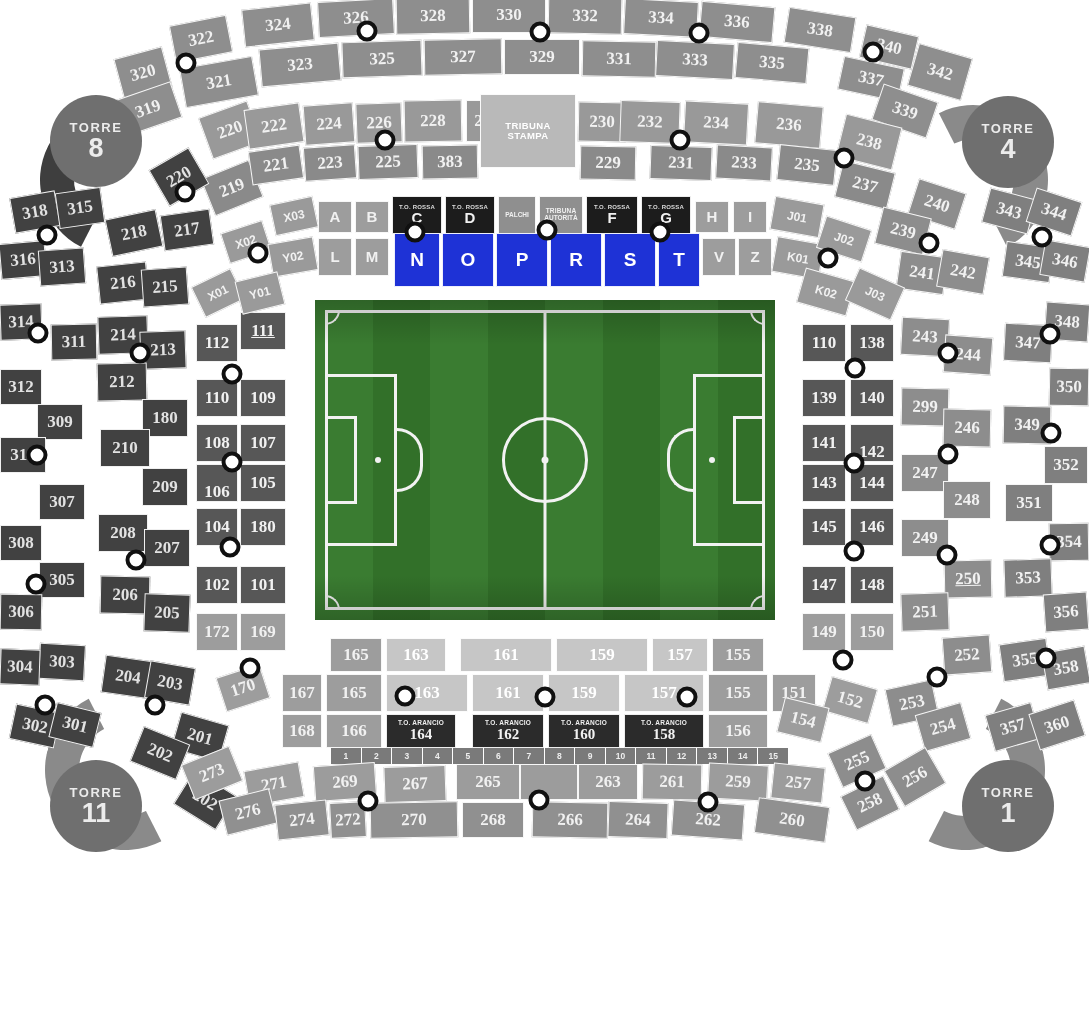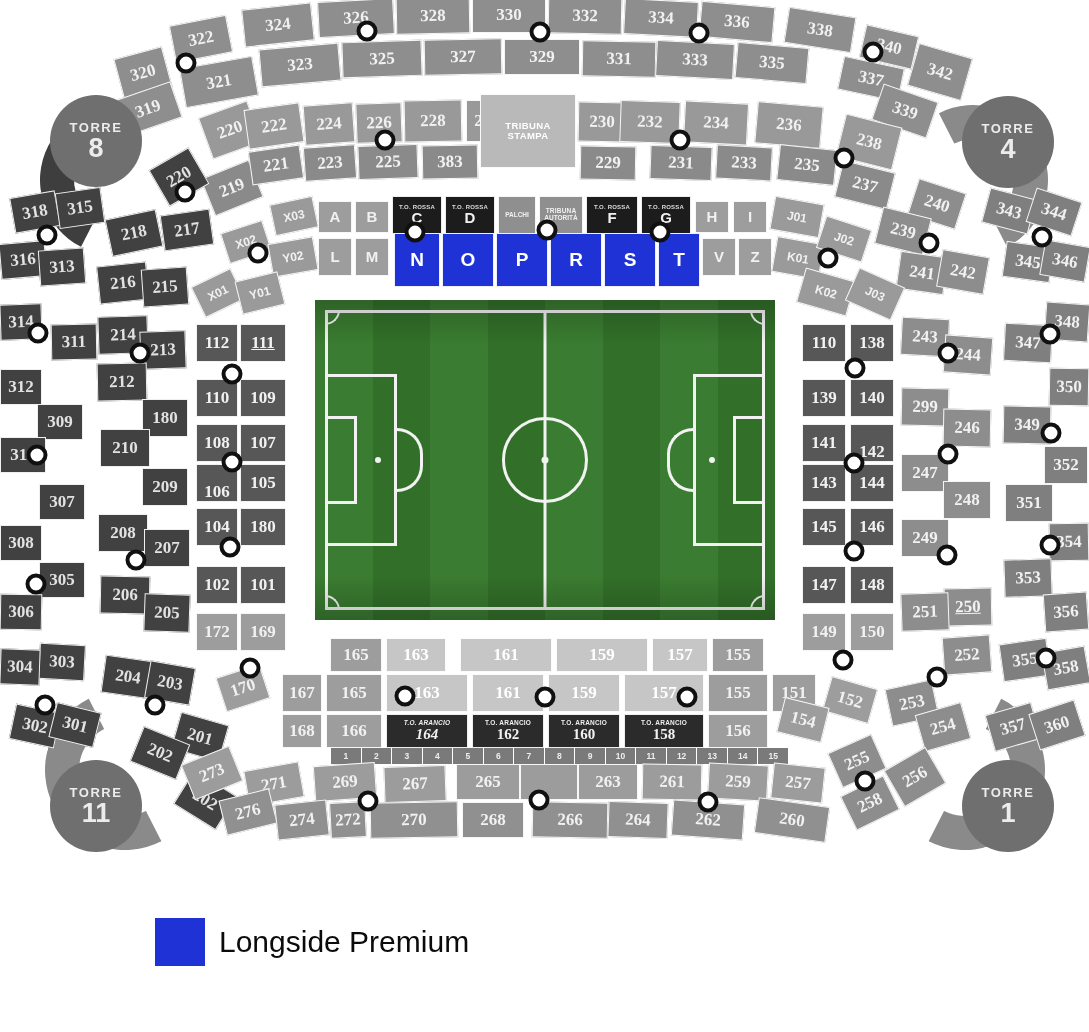--- a/index.html
+++ b/index.html
@@ -105,24 +105,20 @@
       <div class="cell">8</div>
       <div class="cell">9</div>
       <div class="cell">10</div>
       <div class="cell">11</div>
       <div class="cell">12</div>
       <div class="cell">13</div>
       <div class="cell">14</div>
       <div class="cell">15</div>
     </div>
 
-  <div id="legend">
-    <div class="sw" style="background: rgb(30, 50, 214);"></div>
-    <div class="tx">Longside Premium</div>
-  </div>
 <div class="sec a" style="left: 172px; top: 20px; width: 58px; height: 38px; transform: rotate(-11deg);">
       <span class="lbl">322</span>
     </div>
     <div class="sec a" style="left: 243px; top: 6px; width: 70px; height: 38px; transform: rotate(-6deg);">
       <span class="lbl">324</span>
     </div>
     <div class="sec a" style="left: 318px; top: 0px; width: 76px; height: 36px; transform: rotate(-3deg);">
       <span class="lbl">326</span>
     </div>
     <div class="sec a" style="left: 396px; top: -2px; width: 74px; height: 36px; transform: rotate(-1deg);">
@@ -359,21 +355,21 @@
     </div>
     <div class="sec d" style="left: 12px; top: 708px; width: 46px; height: 36px; transform: rotate(12deg);">
       <span class="lbl">302</span>
     </div>
     <div class="sec d" style="left: 52px; top: 707px; width: 46px; height: 36px; transform: rotate(14deg);">
       <span class="lbl">301</span>
     </div>
     <div class="sec t1" style="left: 196px; top: 324px; width: 42px; height: 38px;">
       <span class="lbl">112</span>
     </div>
-    <div class="sec t1" style="left: 240px; top: 324px; width: 46px; height: 38px; text-decoration: underline;">
+    <div class="sec t1" style="left: 240px; top: 312px; width: 46px; height: 38px; text-decoration: underline;">
       <span class="lbl">111</span>
     </div>
     <div class="sec t1" style="left: 196px; top: 379px; width: 42px; height: 38px;">
       <span class="lbl">110</span>
     </div>
     <div class="sec t1" style="left: 240px; top: 379px; width: 46px; height: 38px;">
       <span class="lbl">109</span>
     </div>
     <div class="sec t1" style="left: 196px; top: 424px; width: 42px; height: 38px;">
       <span class="lbl">108</span>
@@ -479,21 +475,21 @@
     </div>
     <div class="sec f" style="left: 901px; top: 454px; width: 48px; height: 38px;">
       <span class="lbl">247</span>
     </div>
     <div class="sec f" style="left: 943px; top: 481px; width: 48px; height: 38px;">
       <span class="lbl">248</span>
     </div>
     <div class="sec f" style="left: 901px; top: 519px; width: 48px; height: 38px;">
       <span class="lbl">249</span>
     </div>
-    <div class="sec f" style="left: 944px; top: 588px; width: 48px; height: 38px; transform: rotate(-1deg); text-decoration: underline;">
+    <div class="sec f" style="left: 944px; top: 560px; width: 48px; height: 38px; transform: rotate(-1deg); text-decoration: underline;">
       <span class="lbl">250</span>
     </div>
     <div class="sec f" style="left: 901px; top: 593px; width: 48px; height: 38px; transform: rotate(-2deg);">
       <span class="lbl">251</span>
     </div>
     <div class="sec f" style="left: 943px; top: 636px; width: 48px; height: 38px; transform: rotate(-4deg);">
       <span class="lbl">252</span>
     </div>
     <div class="sec f" style="left: 888px; top: 684px; width: 48px; height: 38px; transform: rotate(-12deg);">
       <span class="lbl">253</span>
@@ -697,21 +693,21 @@
     </div>
     <div class="sec lt" style="left: 772px; top: 674px; width: 44px; height: 38px;">
       <span class="lbl">151</span>
     </div>
     <div class="sec lt" style="left: 282px; top: 714px; width: 40px; height: 34px;">
       <span class="lbl">168</span>
     </div>
     <div class="sec lt" style="left: 326px; top: 714px; width: 56px; height: 34px;">
       <span class="lbl">166</span>
     </div>
-    <div class="sec or" style="left: 386px; top: 714px; width: 82px; height: 34px; font-style: italic;">
+    <div class="sec or" style="left: 386px; top: 714px; width: 70px; height: 34px;">
       <span class="sub">T.O. ARANCIO</span>
       <span class="lbl">164</span>
     </div>
     <div class="sec or" style="left: 472px; top: 714px; width: 72px; height: 34px;">
       <span class="sub">T.O. ARANCIO</span>
       <span class="lbl">162</span>
     </div>
     <div class="sec or" style="left: 548px; top: 714px; width: 72px; height: 34px;">
       <span class="sub">T.O. ARANCIO</span>
       <span class="lbl">160</span>

